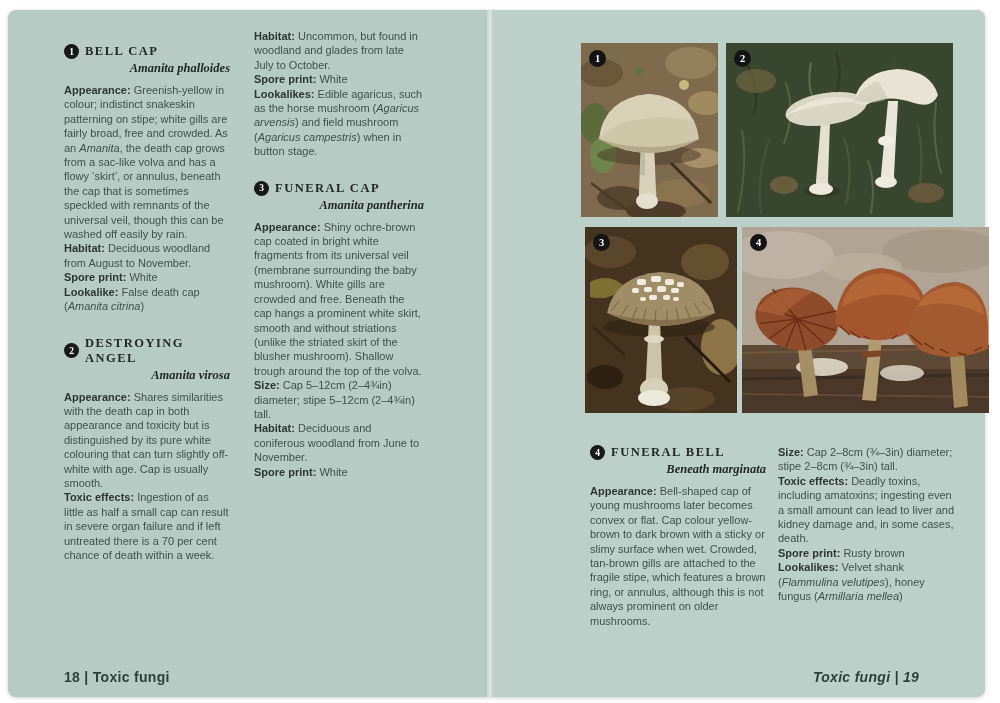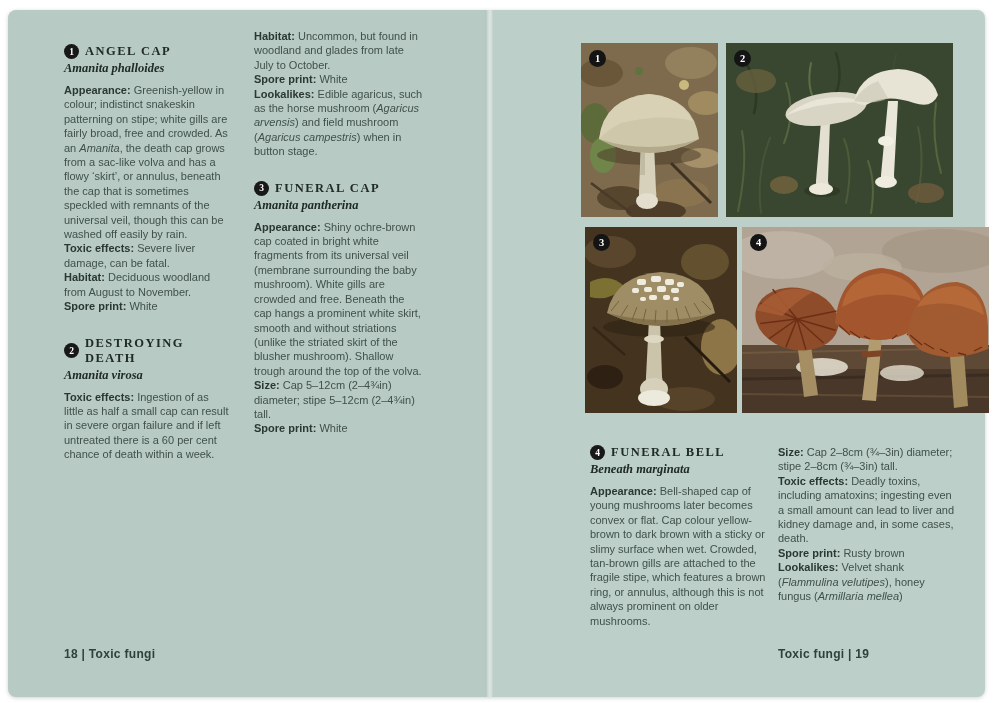--- a/index.html
+++ b/index.html
@@ -20,86 +20,88 @@
 
   .entry{margin:0;}
   .entry + .entry{margin-top:22px;}
   .entry-head{display:flex;align-items:center;gap:6px;margin:0 0 2px 0;}
   .nbadge{width:15px;height:15px;border-radius:50%;background:#181818;color:#fff;
           font:bold 9.5px "Liberation Serif",serif;display:inline-flex;align-items:center;
           justify-content:center;flex:0 0 15px;}
   .entry-title{font-family:"Liberation Serif",serif;font-weight:bold;font-size:12.5px;
           letter-spacing:1.5px;color:#202a26;}
   .species{font-family:"Liberation Serif",serif;font-weight:bold;font-style:italic;
-          font-size:12.5px;color:#202a26;margin:0 0 7px 0;}
+          font-size:12.5px;color:#202a26;margin:0 0 7px 0;text-align:right;}
   .field{font-size:11px;line-height:14.4px;color:#41504c;margin:0;}
   .field b{color:#2b3734;}
   .field i{font-style:italic;}
 
   .photo{position:absolute;overflow:hidden;background:#6c6c6c;}
   .photo svg{display:block;width:100%;height:100%;}
   .pbadge{position:absolute;left:8px;top:7px;width:17px;height:17px;border-radius:50%;
           background:#141414;color:#fff;font:bold 10.5px "Liberation Serif",serif;
           display:flex;align-items:center;justify-content:center;}
   .photo1{left:573px;top:33px;width:137px;height:174px;}
   .photo2{left:718px;top:33px;width:227px;height:174px;}
   .photo3{left:577px;top:217px;width:152px;height:186px;}
   .photo4{left:734px;top:217px;width:247px;height:186px;}
 
-  .footer{position:absolute;top:637px;font-size:12px;font-weight:bold;color:#30403c;
+  .footer{position:absolute;top:659px;font-size:14px;font-weight:bold;color:#30403c;
           letter-spacing:0.3px;}
   .footer-left{left:56px;}
-  .footer-right{left:770px;width:176px;text-align:left;}
+  .footer-right{left:770px;width:176px;text-align:center;font-style:italic;}
 </style>
 </head>
 <body>
 
 <div class="stage">
   <div class="sheet">
     <div class="half-left"></div>
     <div class="gutter"></div>
 
     <div class="col col1">
       <div class="entry">
         <div class="entry-head">
           <span class="nbadge">1</span>
-          <span class="entry-title">ANGEL CAP</span>
+          <span class="entry-title">BELL CAP</span>
         </div>
         <div class="species">Amanita phalloides</div>
         <p class="field"><b>Appearance:</b> <span>Greenish-yellow in colour; indistinct snakeskin patterning on stipe; white gills are fairly broad, free and crowded. As an <i>Amanita</i>, the death cap grows from a sac-like volva and has a flowy ‘skirt’, or annulus, beneath the cap that is sometimes speckled with remnants of the universal veil, though this can be washed off easily by rain.</span></p>
-        <p class="field"><b>Toxic effects:</b> <span>Severe liver damage, can be fatal.</span></p>
         <p class="field"><b>Habitat:</b> <span>Deciduous woodland from August to November.</span></p>
         <p class="field"><b>Spore print:</b> <span>White</span></p>
+        <p class="field"><b>Lookalike:</b> <span>False death cap (<i>Amanita citrina</i>)</span></p>
       </div>
 
       <div class="entry">
         <div class="entry-head">
           <span class="nbadge">2</span>
-          <span class="entry-title">DESTROYING DEATH</span>
+          <span class="entry-title">DESTROYING ANGEL</span>
         </div>
         <div class="species">Amanita virosa</div>
-        <p class="field"><b>Toxic effects:</b> <span>Ingestion of as little as half a small cap can result in severe organ failure and if left untreated there is a 60 per cent chance of death within a week.</span></p>
+        <p class="field"><b>Appearance:</b> <span>Shares similarities with the death cap in both appearance and toxicity but is distinguished by its pure white colouring that can turn slightly off-white with age. Cap is usually smooth.</span></p>
+        <p class="field"><b>Toxic effects:</b> <span>Ingestion of as little as half a small cap can result in severe organ failure and if left untreated there is a 70 per cent chance of death within a week.</span></p>
       </div>
     </div>
 
     <div class="col col2">
       <div class="entry">
         <p class="field"><b>Habitat:</b> <span>Uncommon, but found in woodland and glades from late July to October.</span></p>
         <p class="field"><b>Spore print:</b> <span>White</span></p>
         <p class="field"><b>Lookalikes:</b> <span>Edible agaricus, such as the horse mushroom (<i>Agaricus arvensis</i>) and field mushroom (<i>Agaricus campestris</i>) when in button stage.</span></p>
       </div>
 
       <div class="entry">
         <div class="entry-head">
           <span class="nbadge">3</span>
           <span class="entry-title">FUNERAL CAP</span>
         </div>
         <div class="species">Amanita pantherina</div>
         <p class="field"><b>Appearance:</b> <span>Shiny ochre-brown cap coated in bright white fragments from its universal veil (membrane surrounding the baby mushroom). White gills are crowded and free. Beneath the cap hangs a prominent white skirt, smooth and without striations (unlike the striated skirt of the blusher mushroom). Shallow trough around the top of the volva.</span></p>
         <p class="field"><b>Size:</b> <span>Cap 5–12cm (2–4¾in) diameter; stipe 5–12cm (2–4¾in) tall.</span></p>
+        <p class="field"><b>Habitat:</b> <span>Deciduous and coniferous woodland from June to November.</span></p>
         <p class="field"><b>Spore print:</b> <span>White</span></p>
       </div>
     </div>
 
     <div class="photo photo1">
       <svg viewBox="0 0 137 174">
         <rect width="137" height="174" fill="#7e6b4e"></rect>
         <ellipse cx="20" cy="30" rx="22" ry="14" fill="#6a5639"></ellipse>
         <ellipse cx="110" cy="20" rx="26" ry="16" fill="#93805d"></ellipse>
         <ellipse cx="125" cy="60" rx="18" ry="12" fill="#a08a60"></ellipse>

